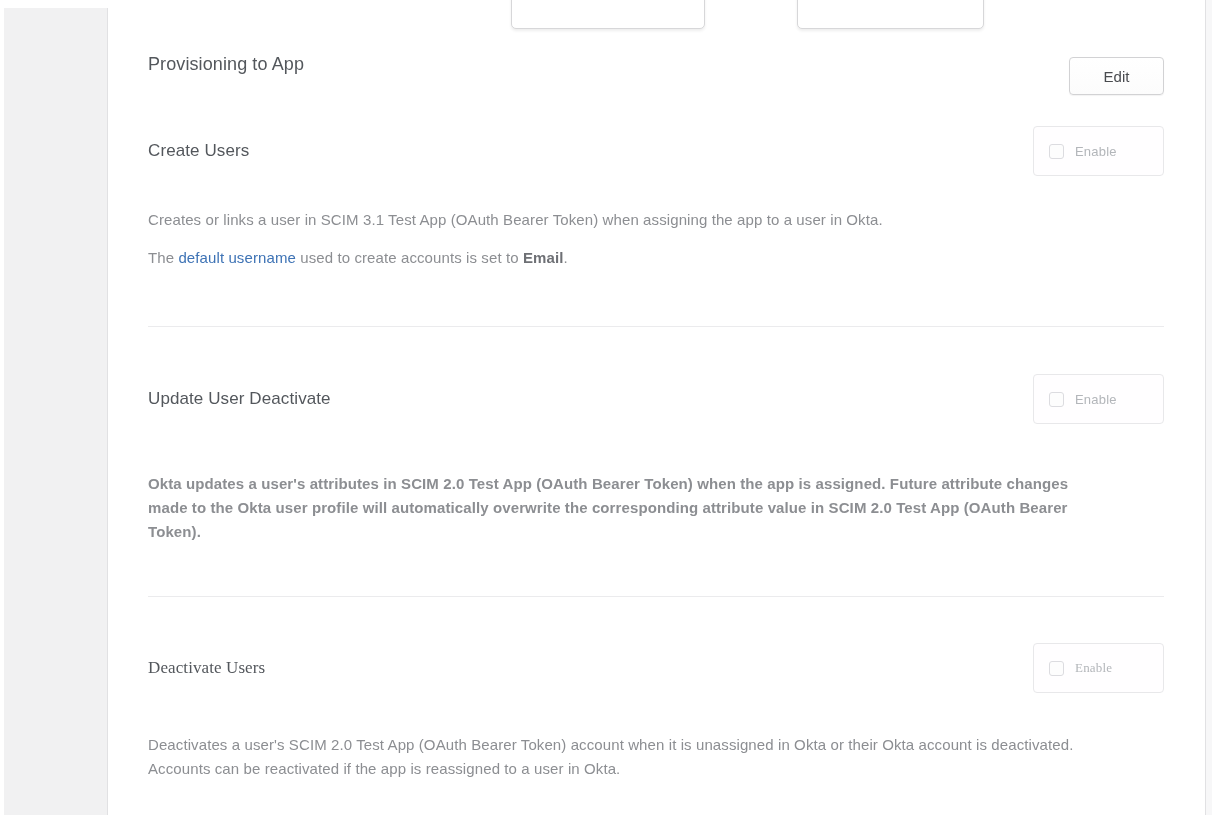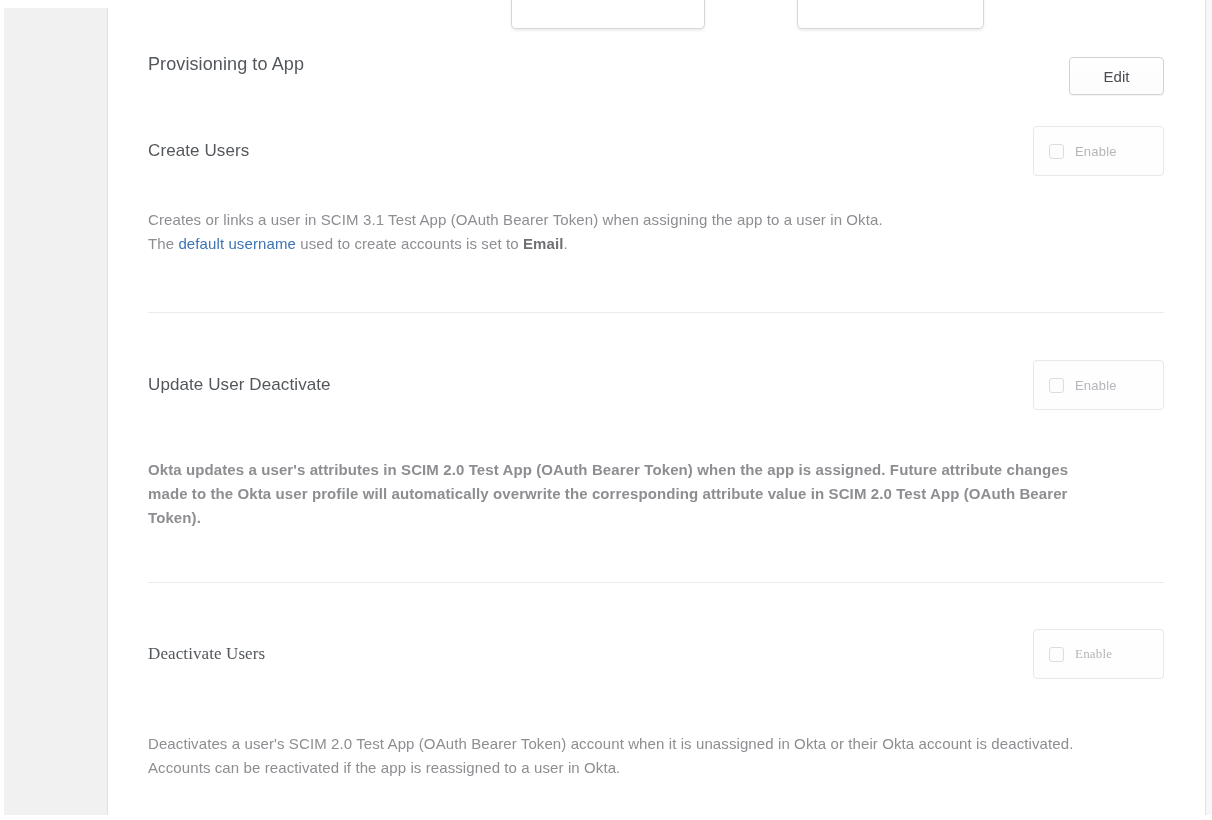--- a/index.html
+++ b/index.html
@@ -132,23 +132,23 @@
 
   .section-desc {
     max-width: 945px;
     margin: 0;
     font-size: 15px;
     line-height: 24px;
     color: var(--body-color);
     letter-spacing: 0.1px;
   }
   .desc-1 { margin-top: 32px; }
-  .desc-2 { }
+  .desc-2 { margin-top: 14px; }
   .desc-u { margin-top: 48px; font-weight: bold; }
-  .desc-d { margin-top: 53px; }
+  .desc-d { margin-top: 40px; }
 
   .inline-link {
     color: var(--link-color);
     text-decoration: none;
     cursor: pointer;
   }
   .inline-bold {
     color: var(--bold-color);
     font-weight: bold;
   }

